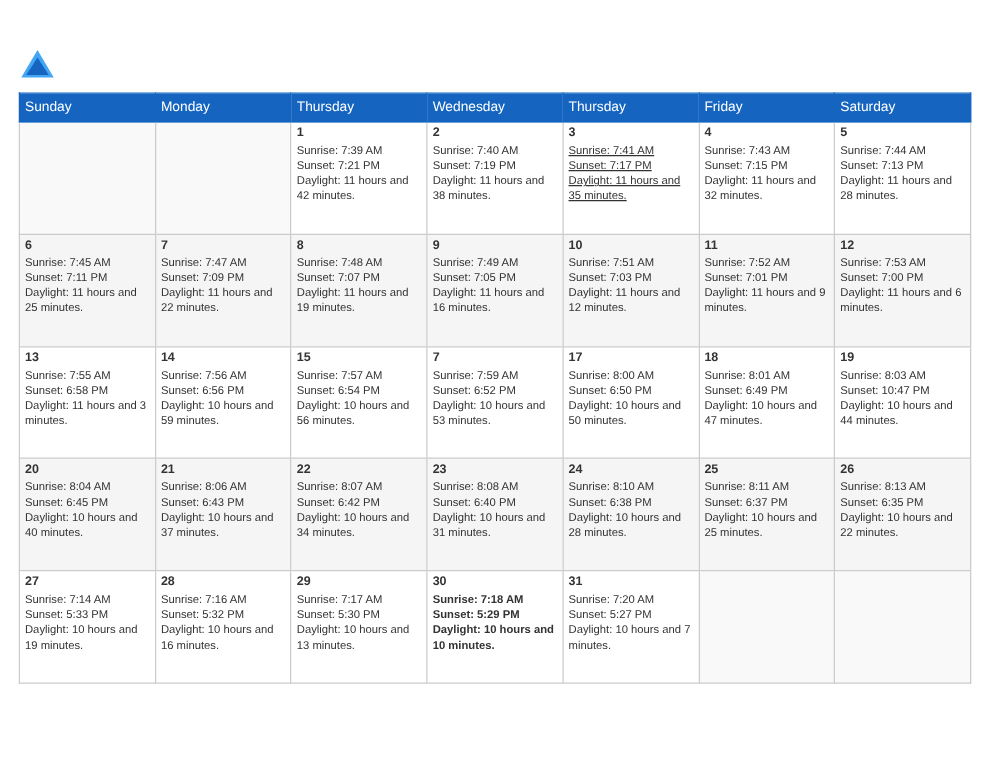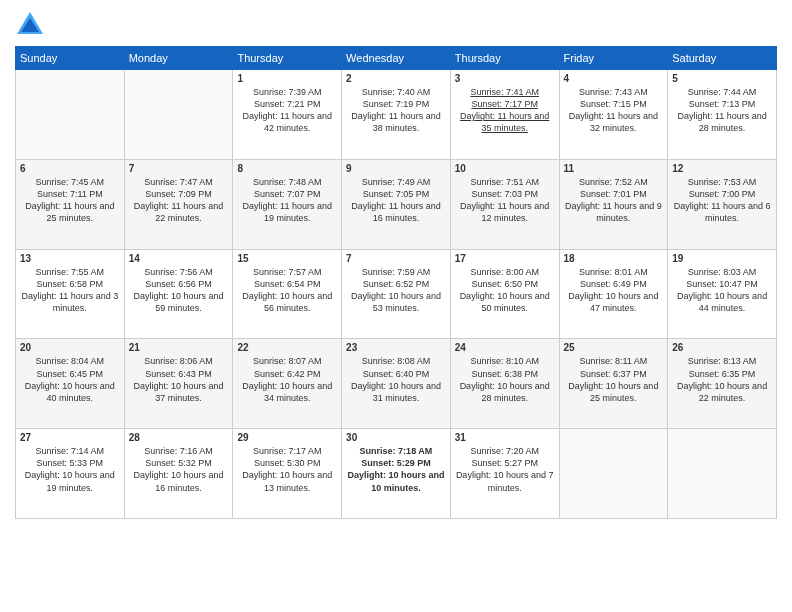--- a/index.html
+++ b/index.html
@@ -9,20 +9,21 @@
       width: 792px;
       height: 612px;
       overflow: hidden;
     }
     .page {
       width: 792px;
       height: 529px;
       padding: 10px 15px;
       display: flex;
       flex-direction: column;
+      margin-top: 28px;
     }
     .header {
       display: flex;
       justify-content: space-between;
       align-items: flex-start;
       margin-bottom: 8px;
     }
     .logo {
       display: flex;
       align-items: center;
@@ -77,21 +78,20 @@
     }
     .day-num {
       font-size: 10px;
       font-weight: bold;
       display: block;
       margin-bottom: 2px;
     }
     .day-info {
       line-height: 1.35;
       font-size: 9px;
-      text-align: center;
     }
     tr:nth-child(even) td {
       background: #f5f5f5;
     }
     tr:nth-child(odd) td {
       background: #fff;
     }
     .calendar thead tr th {
       background: #1565C0 !important;
     }

